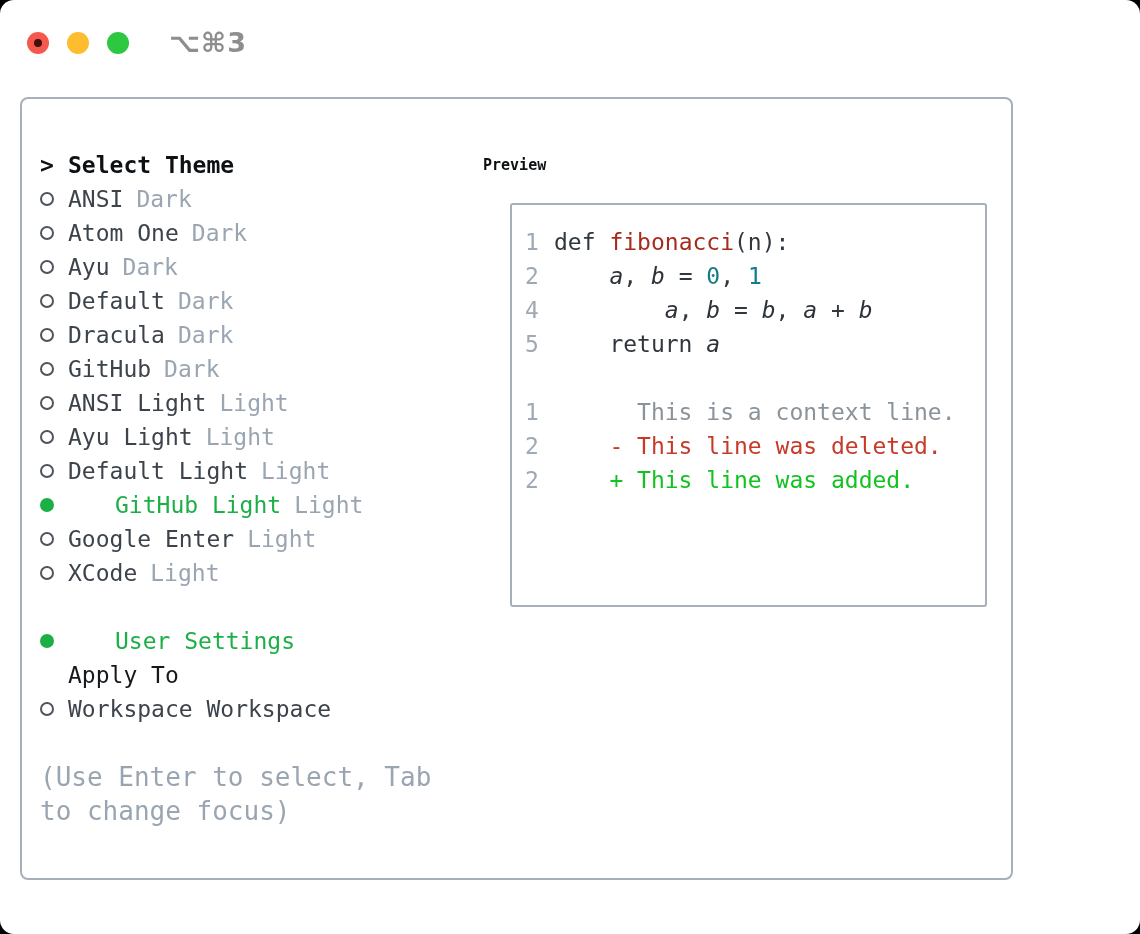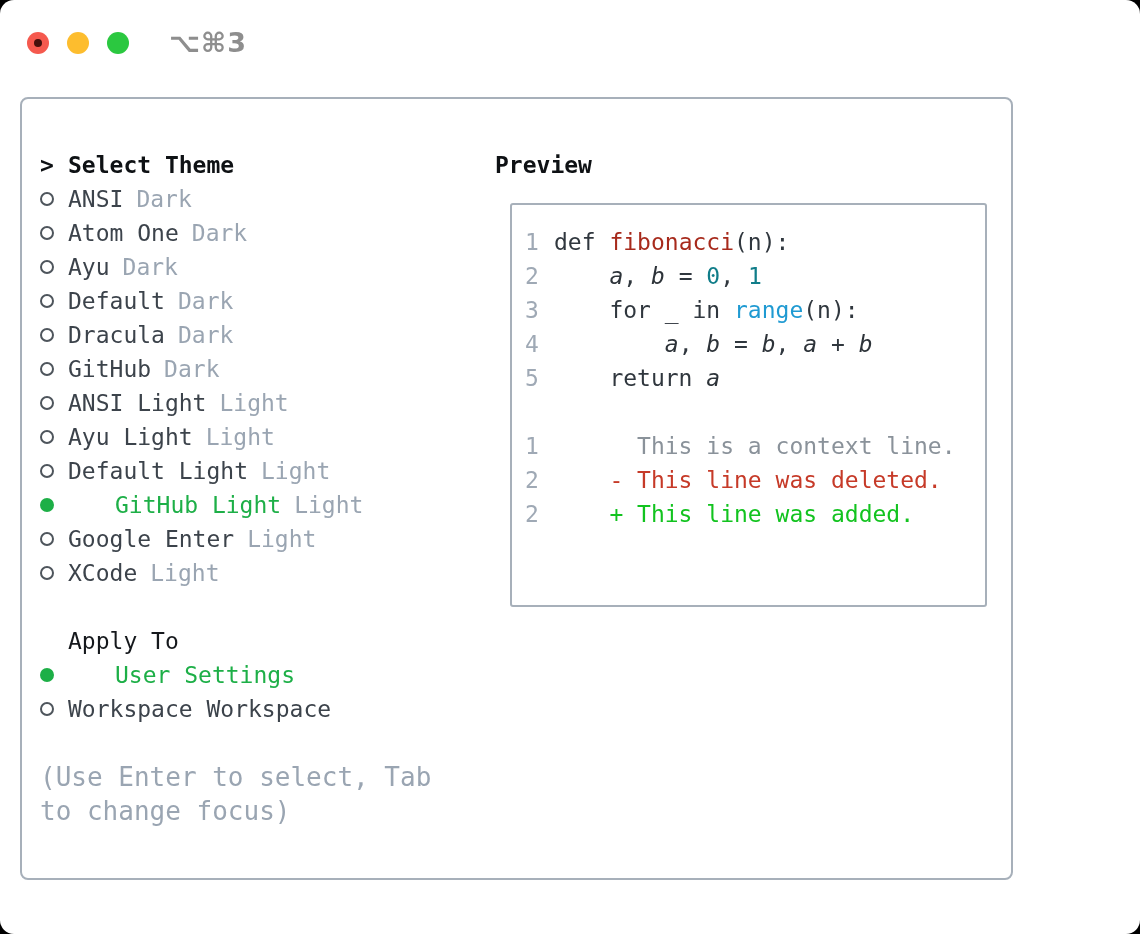--- a/index.html
+++ b/index.html
@@ -39,21 +39,21 @@
   .circle.sel{background:#1daf47;border-color:#1daf47;}
   .t-name{color:#3c434b;}
   .t-variant{color:#9aa5b2;margin-left:13px;}
   .row.selected .t-name{color:#1daf47;margin-left:47px;}
   .apply-title{color:#15181c;}
   .hint{
     width:430px;color:#9aa5b2;font-size:26px;line-height:34px;
     white-space:normal;word-break:normal;
   }
   
-  .preview-title{position:absolute;left:473px;top:49px;height:34px;line-height:34px;font-size:23px;font-weight:bold;color:#0e1114;}
+  .preview-title{position:absolute;left:461px;top:49px;height:34px;line-height:34px;font-size:15px;font-weight:bold;color:#0e1114;}
   .preview-box{
     position:absolute;left:488px;top:104px;width:477px;height:404px;
     border:2px solid #a7b0ba;border-radius:3px;box-sizing:border-box;background:#fff;
     padding:20px 0 0 13px;overflow:hidden;
   }
   .code-line{height:34px;line-height:34px;font-size:23px;white-space:pre;}
   .gut{display:inline-block;width:29px;color:#9fa9b5;}
   .tk{color:#30373e;}
   .t-kw{color:#30373e;}
   .t-fn{color:#a72a1c;}
@@ -141,44 +141,43 @@
         <span class="t-variant">Light</span>
       </div>
       <div class="row">
         <span class="marker"><span class="circle"></span></span>
         <span class="t-name">XCode</span>
         <span class="t-variant">Light</span>
       </div>
 
       <div class="row"></div>
 
+      <div class="row selected">
+        <span class="marker"><span class="circle sel"></span></span>
+        <span class="t-name">User Settings</span>
+      </div>
       <div class="row">
         <span class="marker"></span>
         <span class="apply-title">Apply To</span>
-      </div>
-      <div class="row selected">
-        <span class="marker"><span class="circle sel"></span></span>
-        <span class="t-name">User Settings</span>
       </div>
       <div class="row">
         <span class="marker"><span class="circle"></span></span>
         <span class="t-name">Workspace Workspace</span>
       </div>
 
       <div class="row"></div>
 
       <div class="hint">(Use Enter to select, Tab to change focus)</div>
     </div>
 
     <div class="preview-title">Preview</div>
 
     <div class="preview-box">
       <div class="code-line"><span class="gut">1</span><span class="tk t-kw">def </span><span class="tk t-fn">fibonacci</span><span class="tk">(n):</span></div>
       <div class="code-line"><span class="gut">2</span><span class="tk">    </span><span class="tk t-var">a</span><span class="tk">, </span><span class="tk t-var">b</span><span class="tk"> = </span><span class="tk t-lit">0</span><span class="tk">, </span><span class="tk t-lit">1</span></div>
-      <div class="code-line"><span class="gut">3</span><span class="tk">    for _ in </span><span class="tk t-builtin">range</span><span class="tk">(n):</span></div>
       <div class="code-line"><span class="gut">4</span><span class="tk">        </span><span class="tk t-var">a</span><span class="tk">, </span><span class="tk t-var">b</span><span class="tk"> = </span><span class="tk t-var">b</span><span class="tk">, </span><span class="tk t-var">a</span><span class="tk"> + </span><span class="tk t-var">b</span></div>
       <div class="code-line"><span class="gut">5</span><span class="tk">    return </span><span class="tk t-var">a</span></div>
       <div class="code-line"><span class="gut"></span></div>
       <div class="code-line"><span class="gut">1</span><span class="tk t-ctx">      This is a context line.</span></div>
       <div class="code-line"><span class="gut">2</span><span class="tk t-del">    - This line was deleted.</span></div>
       <div class="code-line"><span class="gut">2</span><span class="tk t-add">    + This line was added.</span></div>
     </div>
 
   </div>
 </div>

